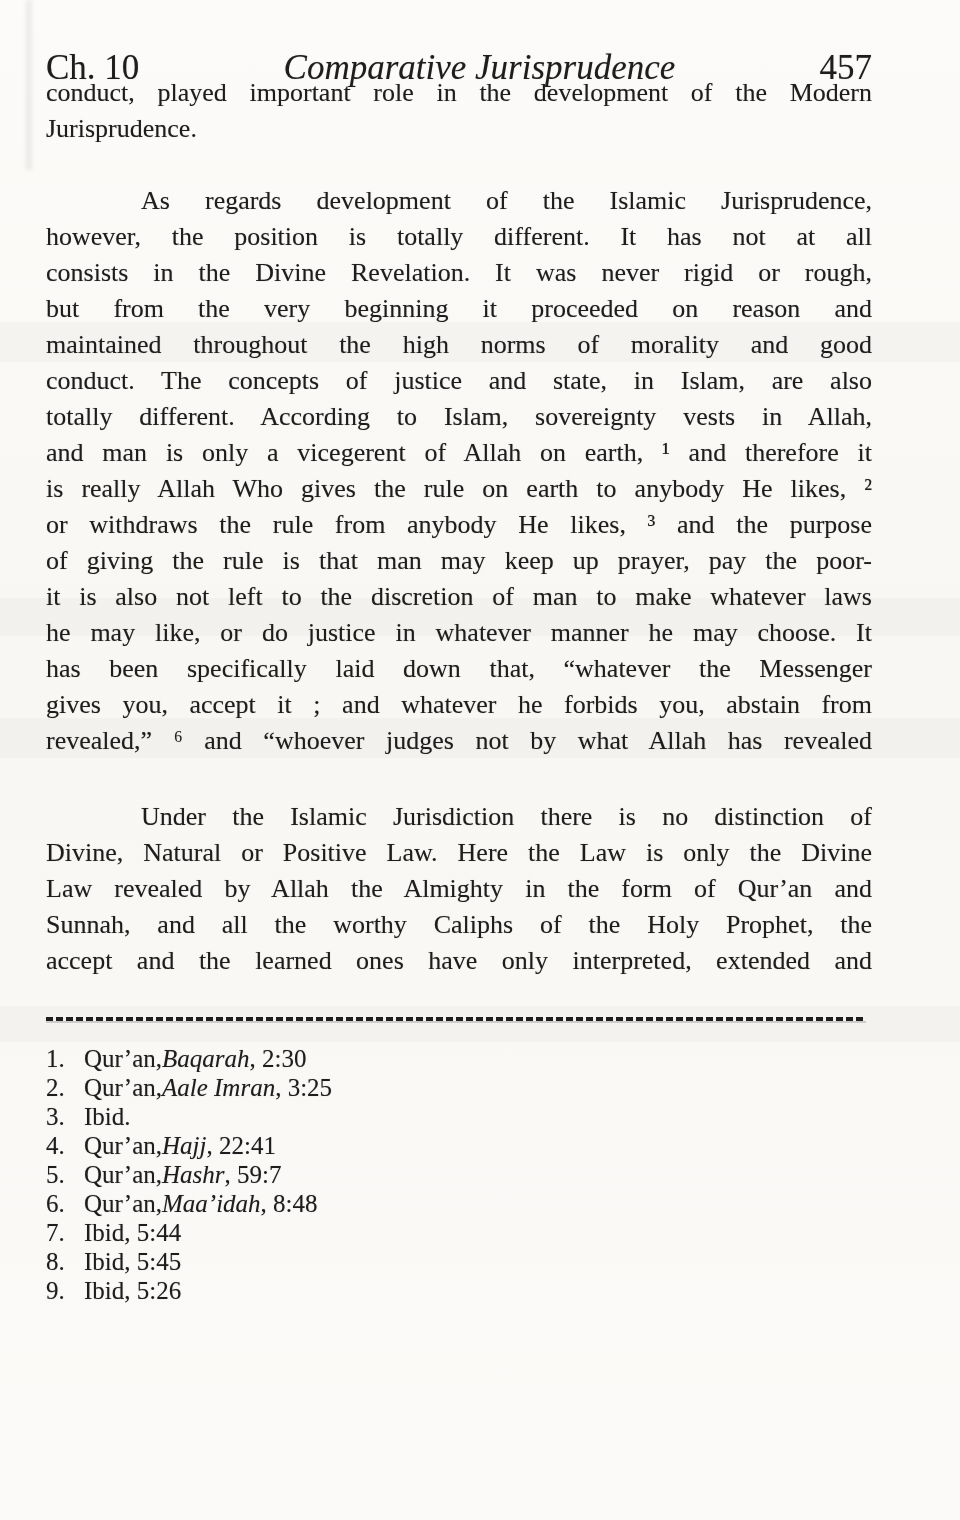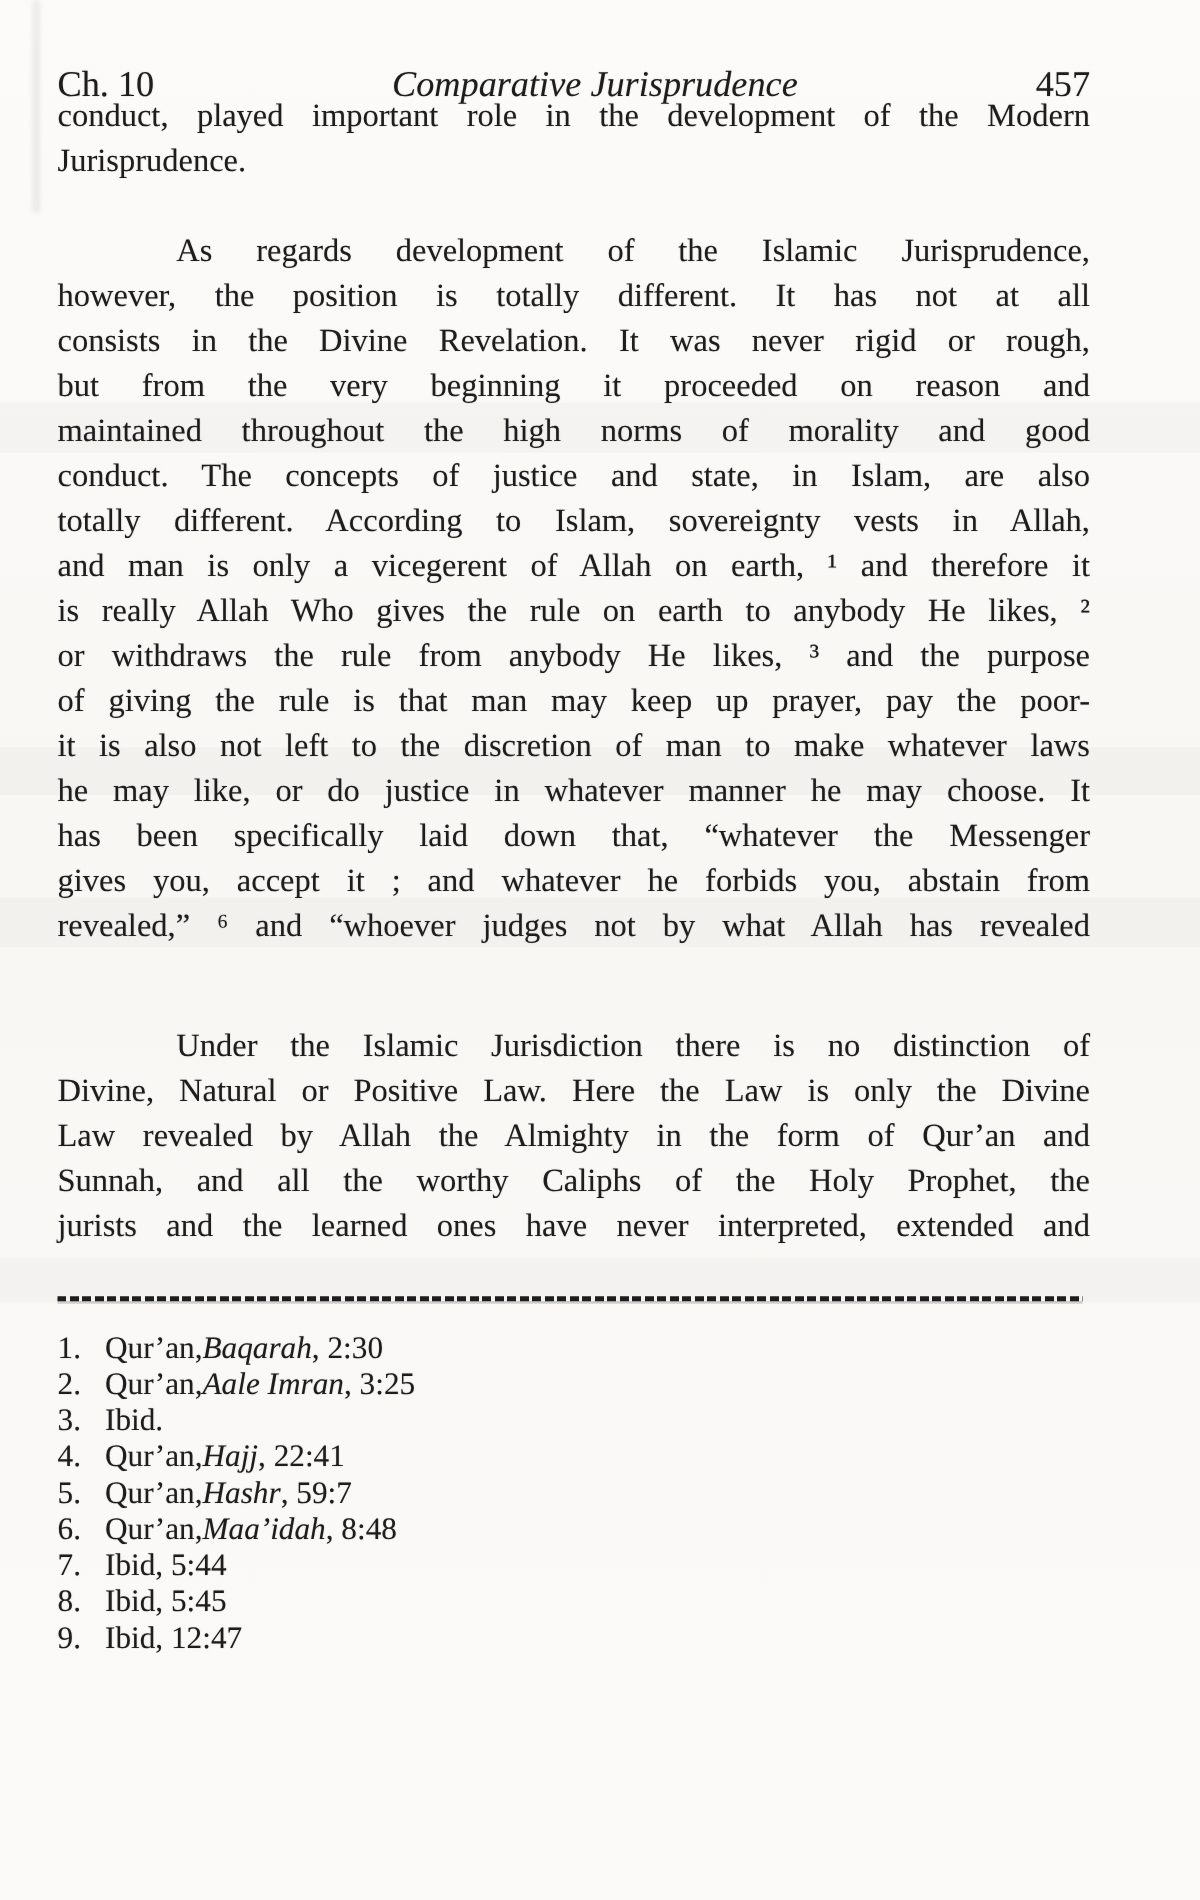--- a/index.html
+++ b/index.html
@@ -27,35 +27,35 @@
     background:rgba(110,110,110,.045);
   }
   .band-1{top:322px;height:40px;}
   .band-2{top:598px;height:38px;}
   .band-3{top:718px;height:40px;}
   .band-4{top:1006px;height:36px;}
 
   .page-header{
     position:absolute;top:5px;left:46px;right:88px;
     display:flex;align-items:baseline;
-    font-size:29px;line-height:34px;
+    font-size:35px;line-height:34px;
     text-shadow:0 0 1px rgba(30,30,30,.35);
   }
   .chapter-label{white-space:nowrap;}
   .header-title{flex:1;text-align:center;font-style:italic;}
   .page-number{white-space:nowrap;margin-top:46px;}
 
   .page-body{
     position:absolute;top:75px;left:46px;width:826px;
     font-size:26px;
     text-shadow:0 0 1px rgba(30,30,30,.33);
   }
   .paragraph{margin:0;}
   .paragraph-2{margin-top:36px;}
-  .paragraph-3{margin-top:60px;}
+  .paragraph-3{margin-top:40px;}
   .text-line{
     line-height:36px;
     text-align:justify;
     text-align-last:justify;
     white-space:nowrap;
   }
   .paragraph:not(.justify-last) .text-line.last-line{
     text-align-last:left;
   }
   .text-line.first-indent{padding-left:95px;}
@@ -116,21 +116,21 @@
         <div class="text-line">he may like, or do justice in whatever manner he may choose. It</div>
         <div class="text-line">has been specifically laid down that, “whatever the Messenger</div>
         <div class="text-line">gives you, accept it ; and whatever he forbids you, abstain from</div>
         <div class="text-line">revealed,” ⁶ and “whoever judges not by what Allah has revealed</div>
       </div>
       <div class="paragraph paragraph-3 justify-last">
         <div class="text-line first-indent">Under the Islamic Jurisdiction there is no distinction of</div>
         <div class="text-line">Divine, Natural or Positive Law. Here the Law is only the Divine</div>
         <div class="text-line">Law revealed by Allah the Almighty in the form of Qur’an and</div>
         <div class="text-line">Sunnah, and all the worthy Caliphs of the Holy Prophet, the</div>
-        <div class="text-line last-line">jurists and the learned ones have never interpreted, extended and</div>
+        <div class="text-line last-line">accept and the learned ones have only interpreted, extended and</div>
       </div>
       <div class="footnote-separator"></div>
     <div class="footnotes">
 
     <div class="footnote">
           <span class="fn-num">1.</span>
           <span>Qur’an, </span>
           <span class="fn-italic">Baqarah</span>
           <span>, 2:30</span>
         </div>
@@ -171,20 +171,20 @@
           <span></span>
         </div>
         <div class="footnote">
           <span class="fn-num">8.</span>
           <span>Ibid, 5:45</span>
           <span class="fn-italic"></span>
           <span></span>
         </div>
         <div class="footnote">
           <span class="fn-num">9.</span>
-          <span>Ibid, 12:47</span>
+          <span>Ibid, 5:26</span>
           <span class="fn-italic"></span>
           <span></span>
         </div>
       </div>
   </div>
 
 </div>
 
 </body></html>

